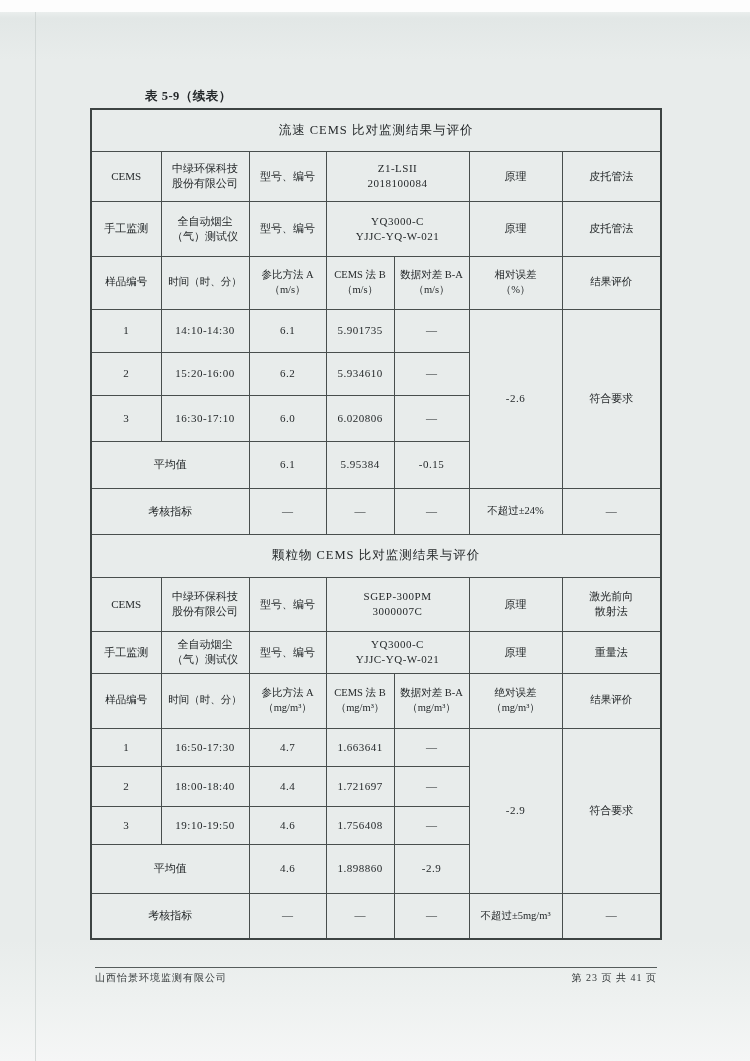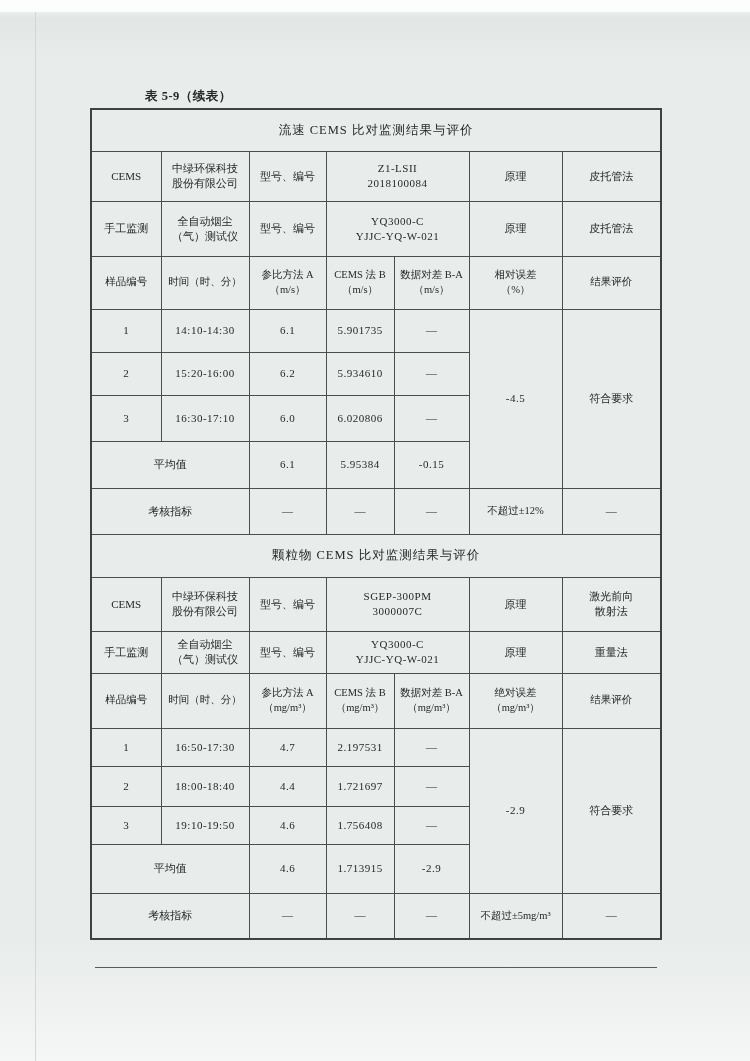--- a/index.html
+++ b/index.html
@@ -108,21 +108,21 @@
         <td class="hdr pre">相对误差
 （%）</td>
         <td class="hdr">结果评价</td>
       </tr>
       <tr style="height:43px">
         <td class="num">1</td>
         <td class="num">14:10-14:30</td>
         <td class="num">6.1</td>
         <td class="num">5.901735</td>
         <td>—</td>
-        <td rowspan="4" class="num">-4.5</td>
+        <td rowspan="4" class="num">-2.6</td>
         <td rowspan="4">符合要求</td>
       </tr>
       <tr style="height:43px">
         <td class="num">2</td>
         <td class="num">15:20-16:00</td>
         <td class="num">6.2</td>
         <td class="num">5.934610</td>
         <td>—</td>
       </tr>
       <tr style="height:46px">
@@ -136,21 +136,21 @@
         <td colspan="2">平均值</td>
         <td class="num">6.1</td>
         <td class="num">5.95384</td>
         <td class="num">-0.15</td>
       </tr>
       <tr style="height:46px">
         <td colspan="2">考核指标</td>
         <td>—</td>
         <td>—</td>
         <td>—</td>
-        <td class="hdr">不超过±12%</td>
+        <td class="hdr">不超过±24%</td>
         <td>—</td>
       </tr>
 
       <tr style="height:43px">
         <td colspan="7" class="sec-title">颗粒物 CEMS 比对监测结果与评价</td>
       </tr>
       <tr style="height:54px">
         <td>CEMS</td>
         <td class="pre">中绿环保科技
 股份有限公司</td>
@@ -181,21 +181,21 @@
         <td class="hdr pre">数据对差 B-A
 （mg/m³）</td>
         <td class="hdr pre">绝对误差
 （mg/m³）</td>
         <td class="hdr">结果评价</td>
       </tr>
       <tr style="height:38px">
         <td class="num">1</td>
         <td class="num">16:50-17:30</td>
         <td class="num">4.7</td>
-        <td class="num">2.197531</td>
+        <td class="num">1.663641</td>
         <td>—</td>
         <td rowspan="4" class="num">-2.9</td>
         <td rowspan="4">符合要求</td>
       </tr>
       <tr style="height:40px">
         <td class="num">2</td>
         <td class="num">18:00-18:40</td>
         <td class="num">4.4</td>
         <td class="num">1.721697</td>
         <td>—</td>
@@ -203,28 +203,32 @@
       <tr style="height:38px">
         <td class="num">3</td>
         <td class="num">19:10-19:50</td>
         <td class="num">4.6</td>
         <td class="num">1.756408</td>
         <td>—</td>
       </tr>
       <tr style="height:49px">
         <td colspan="2">平均值</td>
         <td class="num">4.6</td>
-        <td class="num">1.713915</td>
+        <td class="num">1.898860</td>
         <td class="num">-2.9</td>
       </tr>
       <tr style="height:46px">
         <td colspan="2">考核指标</td>
         <td>—</td>
         <td>—</td>
         <td>—</td>
         <td class="hdr">不超过±5mg/m³</td>
         <td>—</td>
       </tr>
     </tbody>
   </table>
 
   <div class="footer-rule"></div>
+  <div class="footer-row">
+    <span>山西怡景环境监测有限公司</span>
+    <span>第 23 页 共 41 页</span>
+  </div>
 </div>
 
 </body></html>

